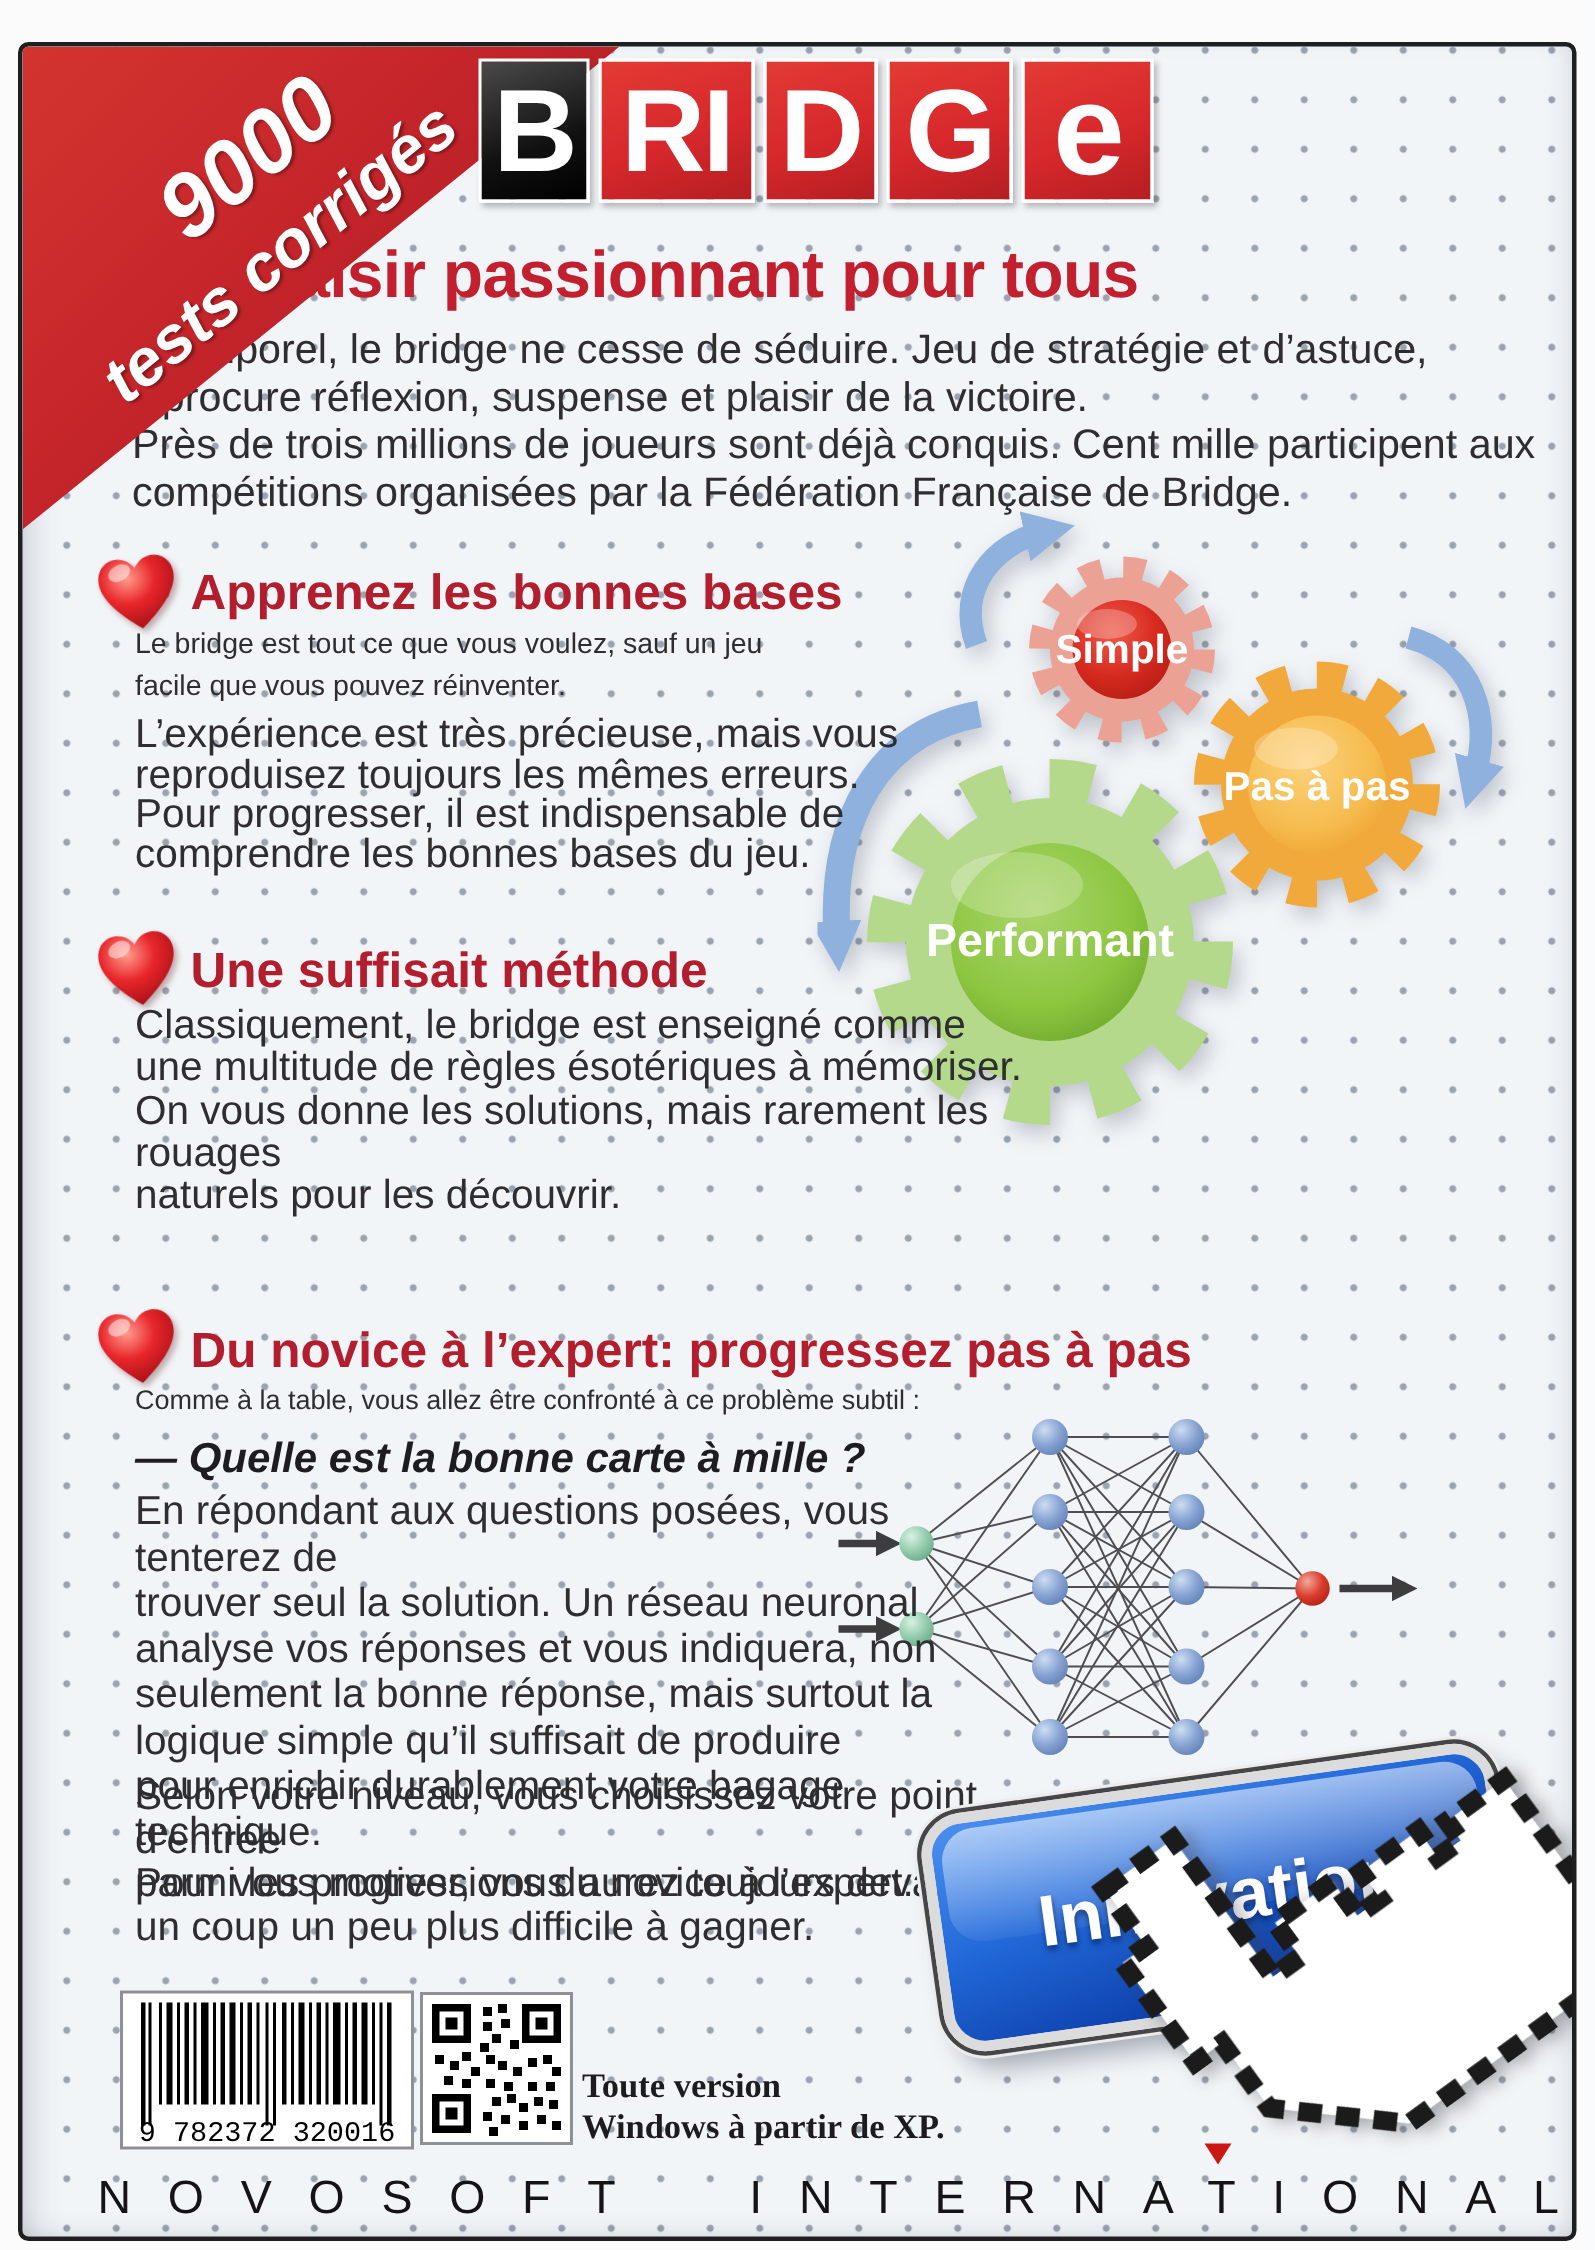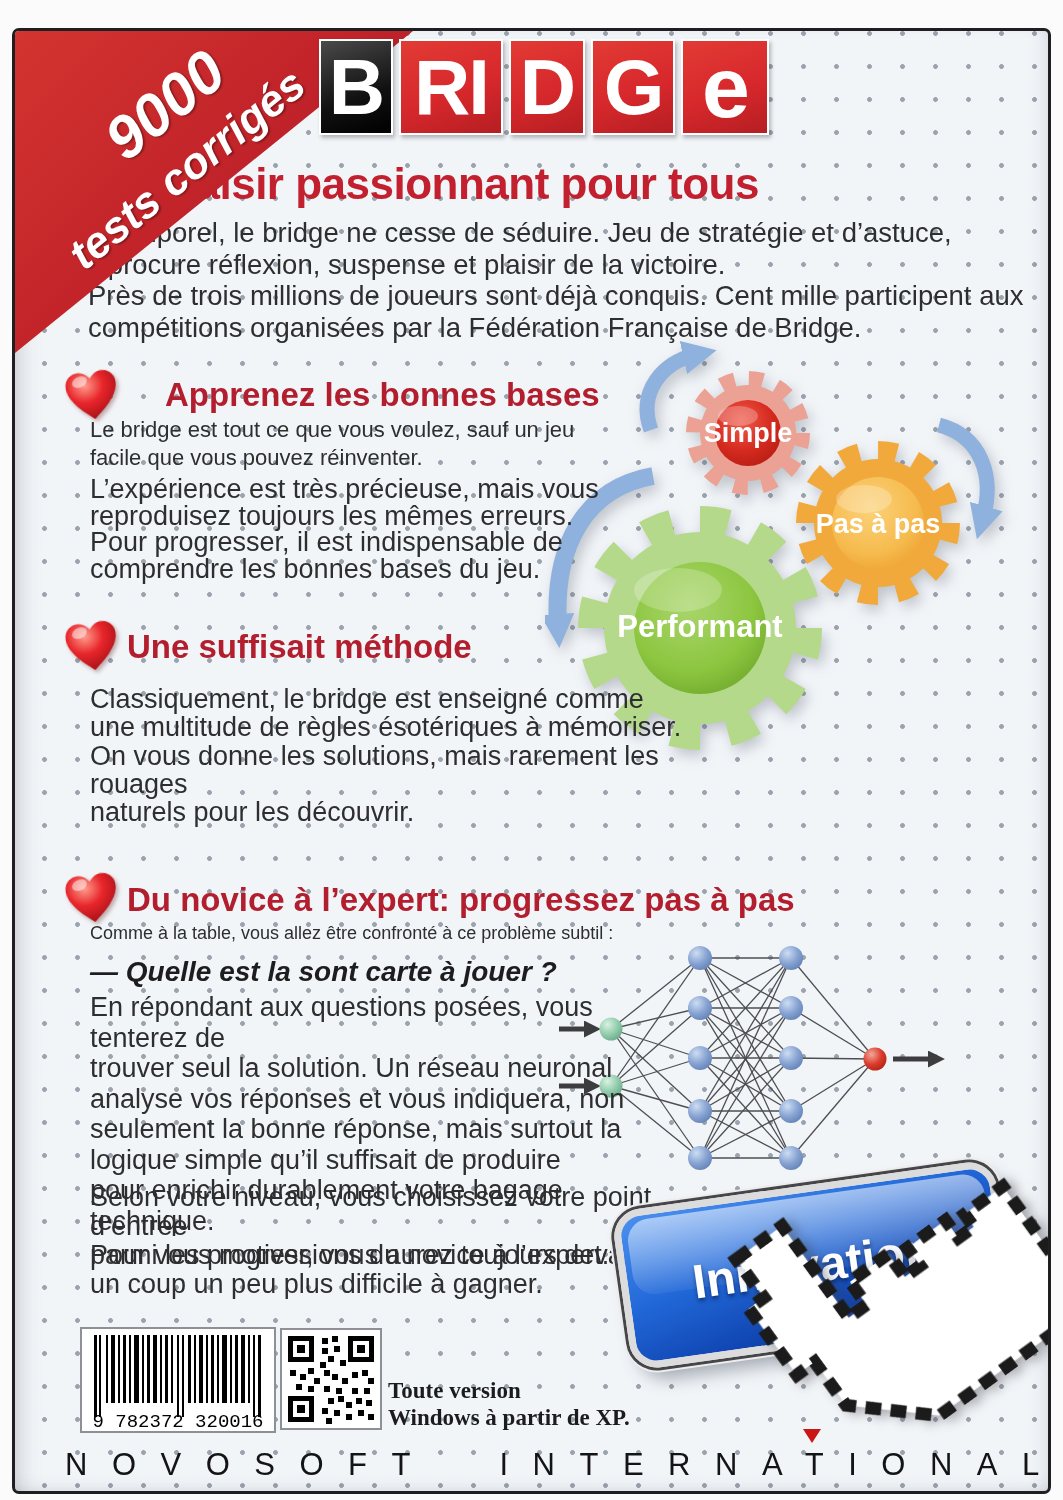--- a/index.html
+++ b/index.html
@@ -179,43 +179,43 @@
 
     <div class="abs title">Un plaisir passionnant pour tous</div>
     <div class="abs body-txt intro">Intemporel, le bridge ne cesse de séduire. Jeu de stratégie et d’astuce,
 il procure réflexion, suspense et plaisir de la victoire.
 Près de trois millions de joueurs sont déjà conquis. Cent mille participent aux
 compétitions organisées par la Fédération Française de Bridge.</div>
 
     <svg class="abs heart" style="left:46px;top:335px;" viewBox="0 0 64 60">
         <use href="#heartShape"></use>
       </svg>
-    <div class="abs sec-head" style="left:112px;top:345px;margin-left:38px;">Apprenez les bonnes bases</div>
-    <div class="abs body-txt" style="left:75px;top:385px;font-size:22px;line-height:28px;width:620px;">Le bridge est tout ce que vous voulez, sauf un jeu
+    <div class="abs sec-head" style="left:112px;top:345px;">Apprenez les bonnes bases</div>
+    <div class="abs body-txt" style="left:75px;top:385px;font-size:19px;line-height:28px;width:620px;">Le bridge est tout ce que vous voulez, sauf un jeu
 facile que vous pouvez réinventer.</div>
     <div class="abs body-txt" style="left:75px;top:445px;font-size:27px;line-height:26.5px;width:620px;">L’expérience est très précieuse, mais vous
 reproduisez toujours les mêmes erreurs.
 Pour progresser, il est indispensable de
 comprendre les bonnes bases du jeu.</div>
 
     <svg class="abs heart" style="left:46px;top:586px;" viewBox="0 0 64 60">
         <use href="#heartShape"></use>
       </svg>
     <div class="abs sec-head" style="left:112px;top:597px;">Une suffisait méthode</div>
-    <div class="abs body-txt" style="left:75px;top:638px;font-size:27px;line-height:28.3px;width:640px;margin-top:16px;">Classiquement, le bridge est enseigné comme
+    <div class="abs body-txt" style="left:75px;top:638px;font-size:27px;line-height:28.3px;width:640px;">Classiquement, le bridge est enseigné comme
 une multitude de règles ésotériques à mémoriser.
 On vous donne les solutions, mais rarement les rouages
 naturels pour les découvrir.</div>
 
     <svg class="abs heart" style="left:46px;top:838px;" viewBox="0 0 64 60">
         <use href="#heartShape"></use>
       </svg>
     <div class="abs sec-head" style="left:112px;top:850px;">Du novice à l’expert: progressez pas à pas</div>
     <div class="abs body-txt lead-line" style="left:75px;top:892px;width:900px;">Comme à la table, vous allez être confronté à ce problème subtil :</div>
-    <div class="abs question" style="left:75px;top:925px;width:700px;">—  Quelle est la sont carte à jouer ?</div>
+    <div class="abs question" style="left:75px;top:925px;width:700px;">—  Quelle est la bonne carte à mille ?</div>
     <div class="abs body-txt" style="left:75px;top:961px;font-size:27px;line-height:30.5px;width:560px;">En répondant aux questions posées, vous tenterez de
 trouver seul la solution. Un réseau neuronal
 analyse vos réponses et vous indiquera, non
 seulement la bonne réponse, mais surtout la
 logique simple qu’il suffisait de produire
 pour enrichir durablement votre bagage technique.</div>
     <div class="abs body-txt" style="left:75px;top:1152px;font-size:27px;line-height:29px;width:640px;">Selon votre niveau, vous choisissez votre point d’entrée
 parmi les progressions du novice à l’expert.</div>
     <div class="abs body-txt" style="left:75px;top:1210px;font-size:27px;line-height:28.5px;width:640px;">Pour vous motiver, vous aurez toujours devant vous
 un coup un peu plus difficile à gagner.</div>

